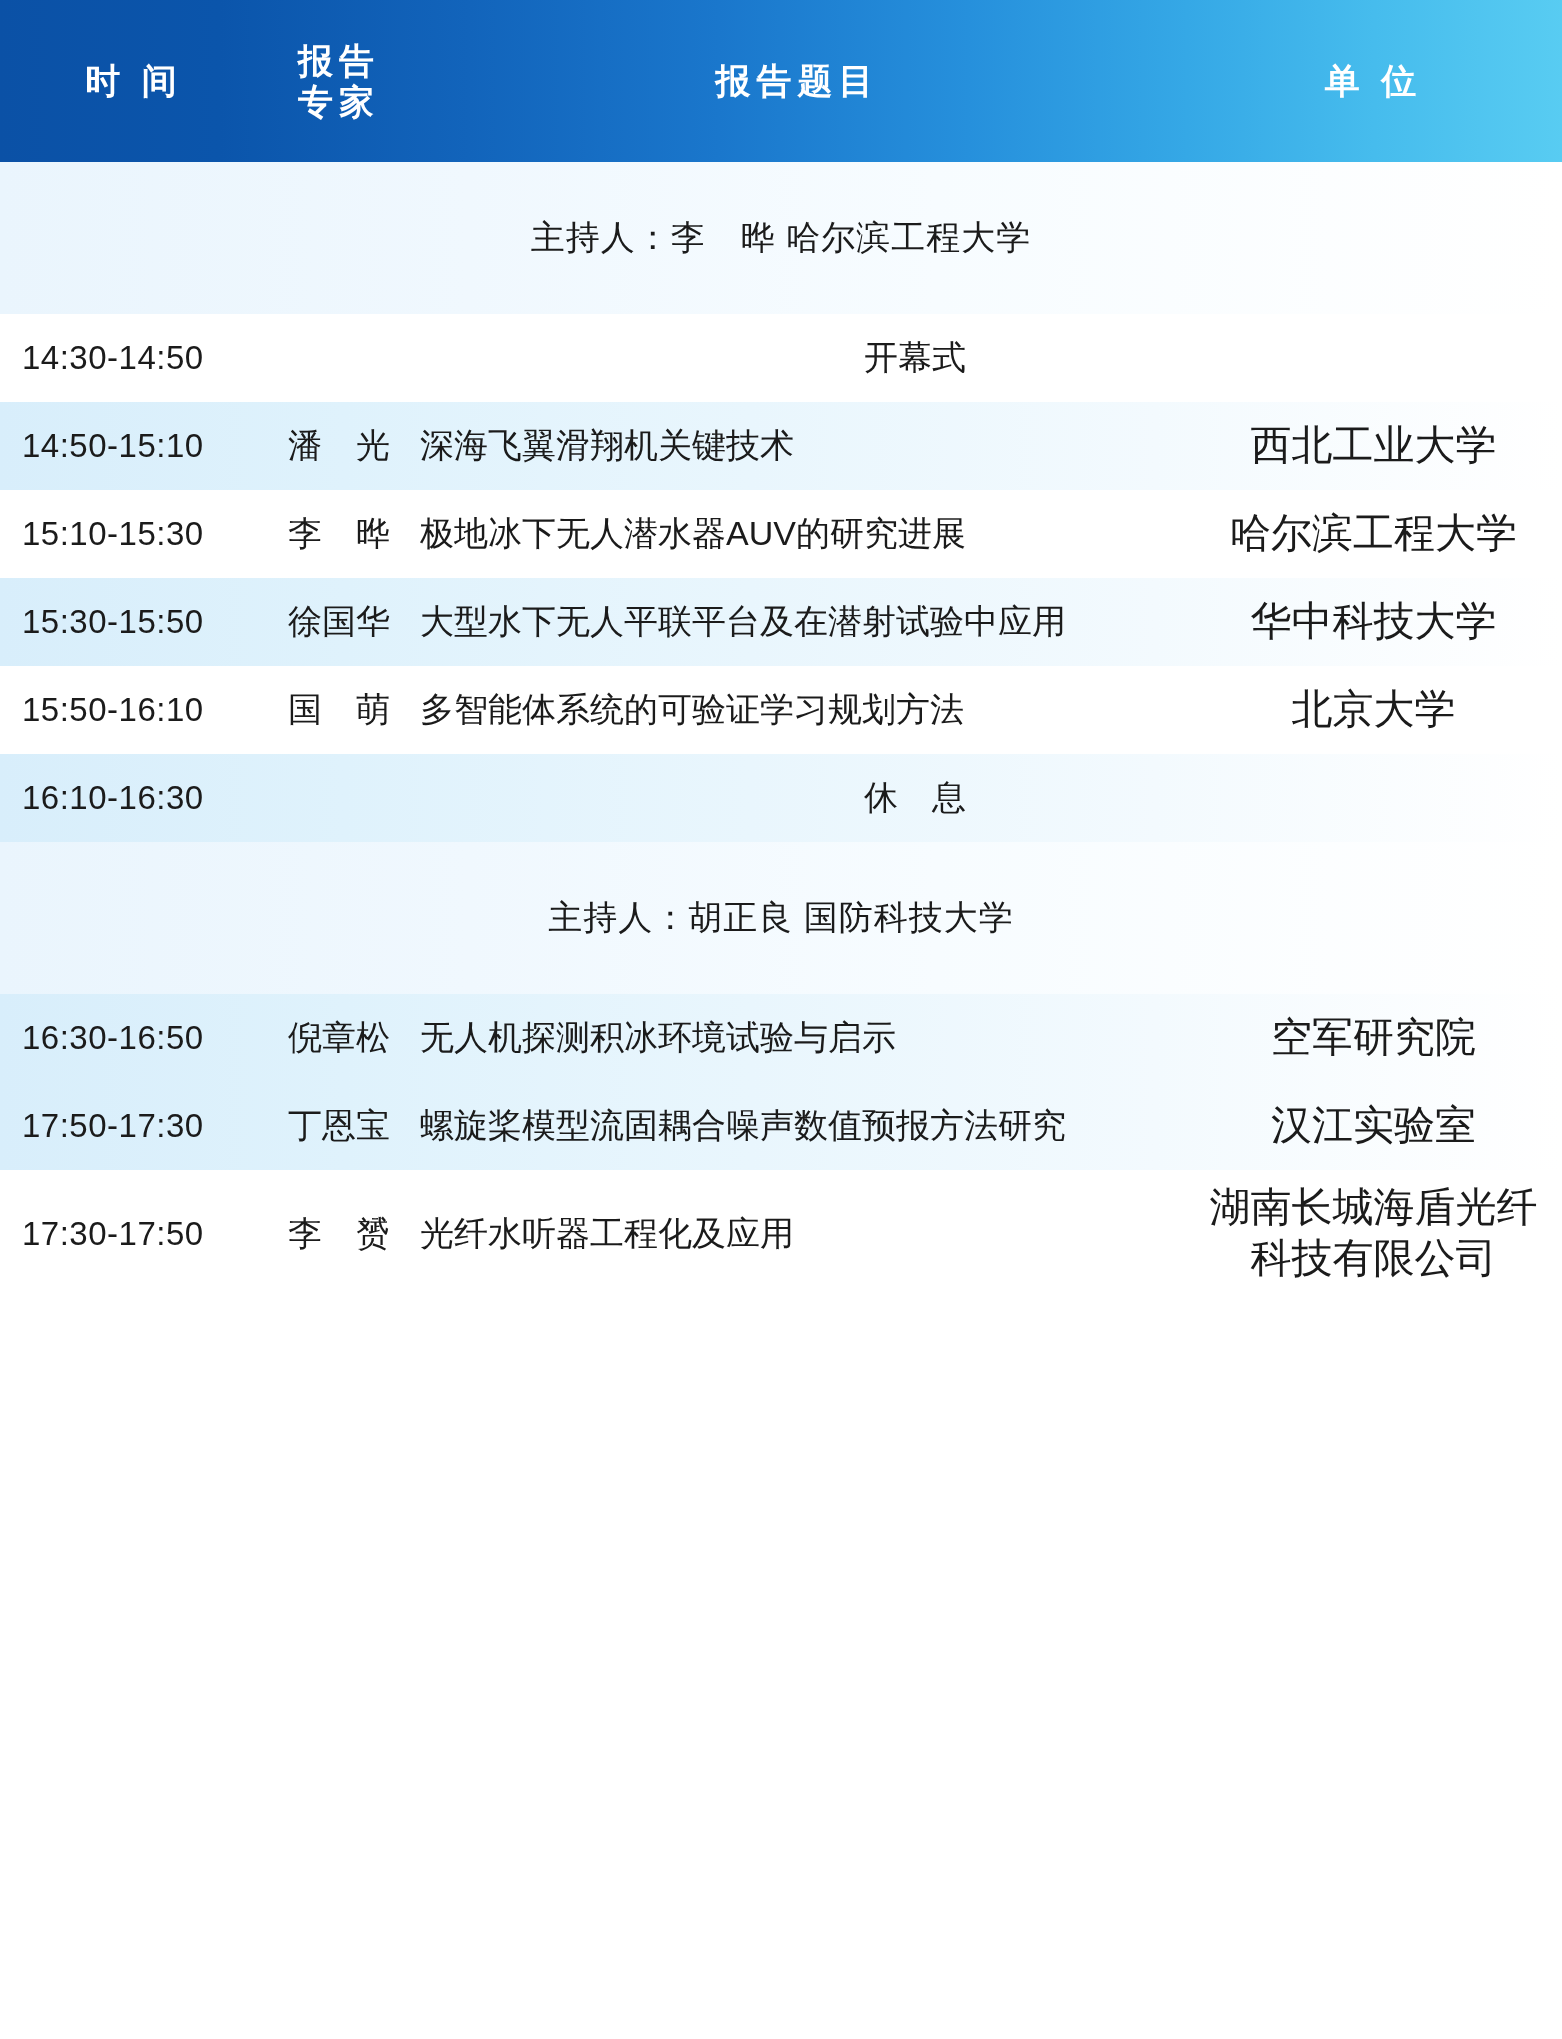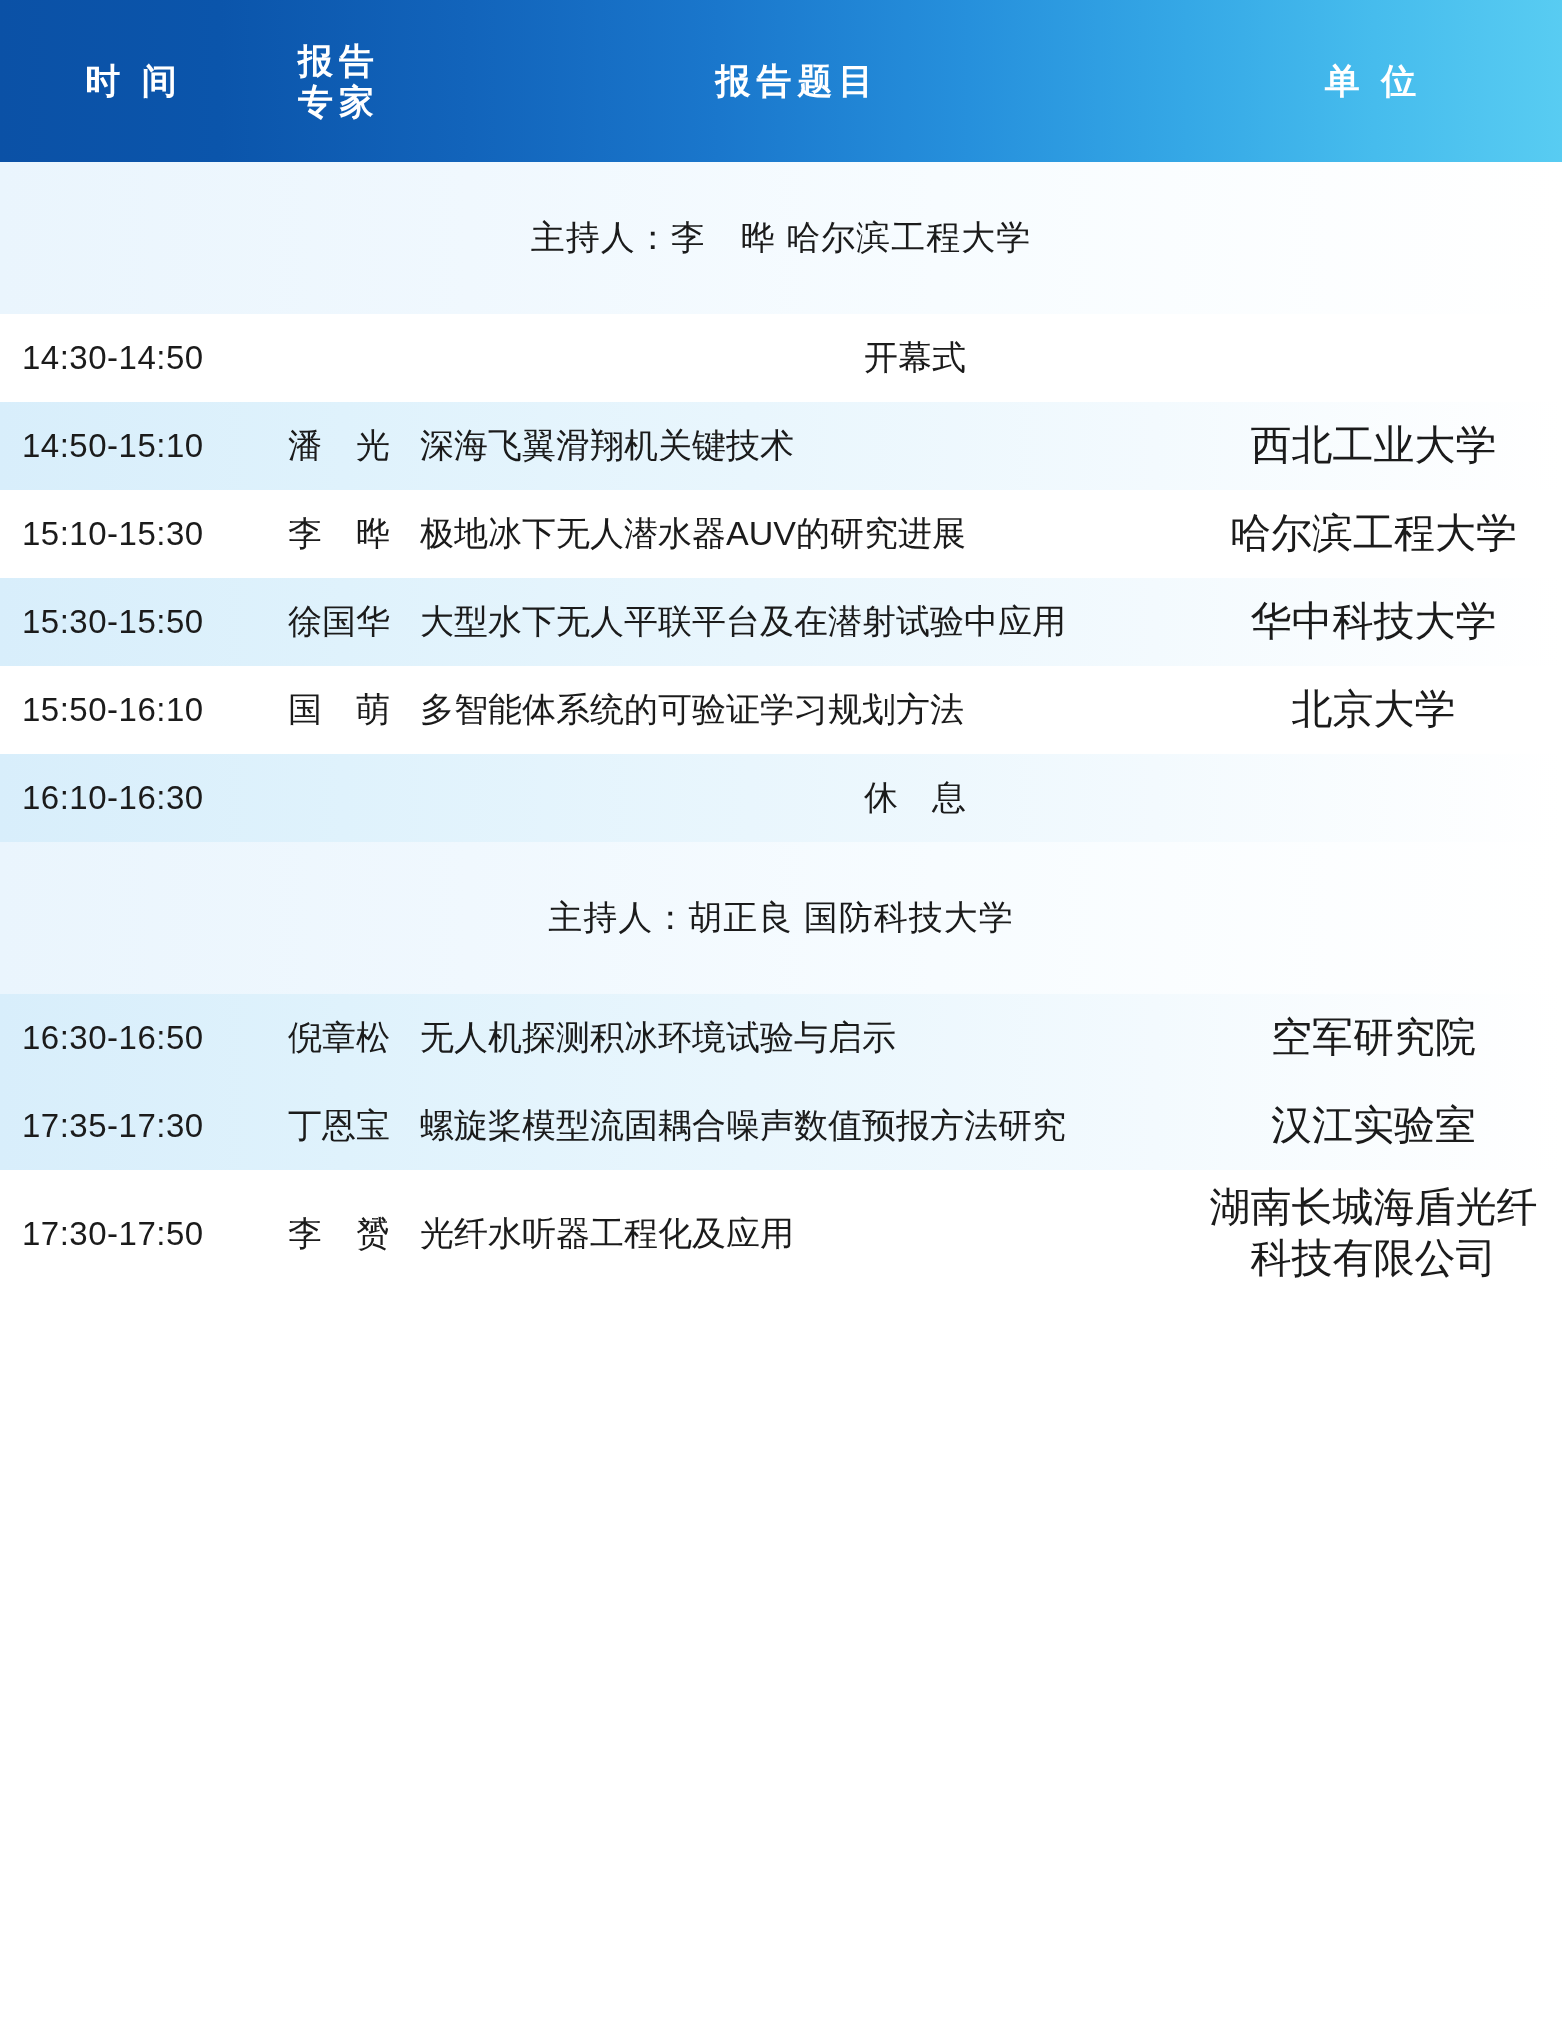--- a/index.html
+++ b/index.html
@@ -166,21 +166,21 @@
       <tr class="band-host row-host">
         <td class="host" colspan="4">主持人：胡正良  国防科技大学</td>
       </tr>
       <tr class="band-b row-normal">
         <td class="time">16:30-16:50</td>
         <td class="speaker">倪章松</td>
         <td class="title">无人机探测积冰环境试验与启示</td>
         <td class="org">空军研究院</td>
       </tr>
       <tr class="band-b row-normal">
-        <td class="time">17:35-17:30</td>
+        <td class="time">17:50-17:30</td>
         <td class="speaker">丁恩宝</td>
         <td class="title">螺旋桨模型流固耦合噪声数值预报方法研究</td>
         <td class="org">汉江实验室</td>
       </tr>
       <tr class="band-a row-wide">
         <td class="time">17:30-17:50</td>
         <td class="speaker">李　赟</td>
         <td class="title">光纤水听器工程化及应用</td>
         <td class="org"><span class="org-two-line"><div>湖南长城海盾光纤</div><div>科技有限公司</div></span></td>
       </tr>

